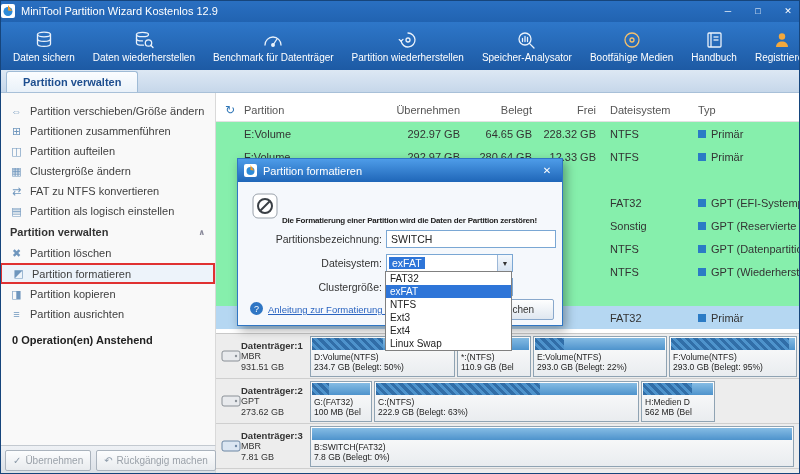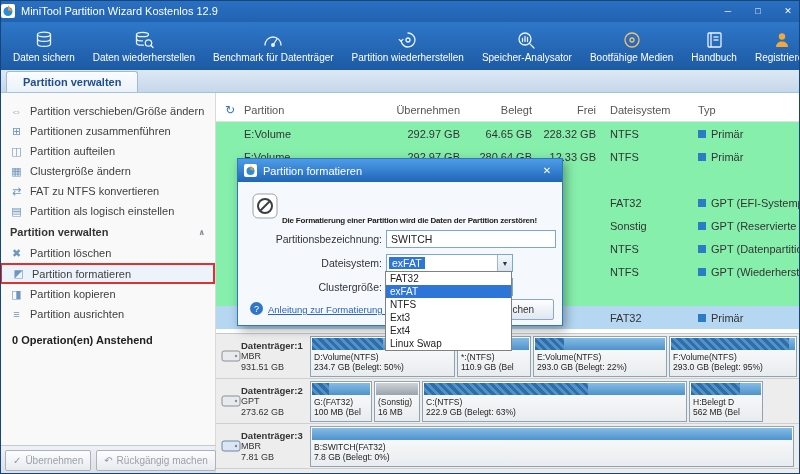--- a/index.html
+++ b/index.html
@@ -400,37 +400,32 @@
           </div>
       </div>
       <div class="dblocks">
         <div class="pblk" style="width:62px">
             <div class="pbar">
               <div class="pused" style="width:30%"></div>
             </div>
             <div class="pname">G:(FAT32)</div>
             <div class="pinfo">100 MB (Bel</div>
           </div>
-        <div class="pblk" style="width:46px">
-            <div class="pbar gray"></div>
-            <div class="pname">(Sonstig)</div>
-            <div class="pinfo">16 MB</div>
-          </div>
         <div class="pblk" style="width:265px">
             <div class="pbar">
               <div class="pused" style="width:63%"></div>
             </div>
             <div class="pname">C:(NTFS)</div>
             <div class="pinfo">222.9 GB (Belegt: 63%)</div>
           </div>
         <div class="pblk" style="width:74px">
             <div class="pbar">
               <div class="pused" style="width:70%"></div>
             </div>
-            <div class="pname">H:Belegt D</div>
+            <div class="pname">H:Medien D</div>
             <div class="pinfo">562 MB (Bel</div>
           </div>
       </div>
     </div>
     <div class="drow" style="top:90px">
       <div class="dlabel">
         <svg width="20" height="16">
             <rect x="1" y="3" width="18" height="10" rx="2" fill="#dbe6f2" stroke="#6d87a4"></rect>
             <circle cx="15" cy="8" r="1.2" fill="#6d87a4"></circle>
           </svg>

